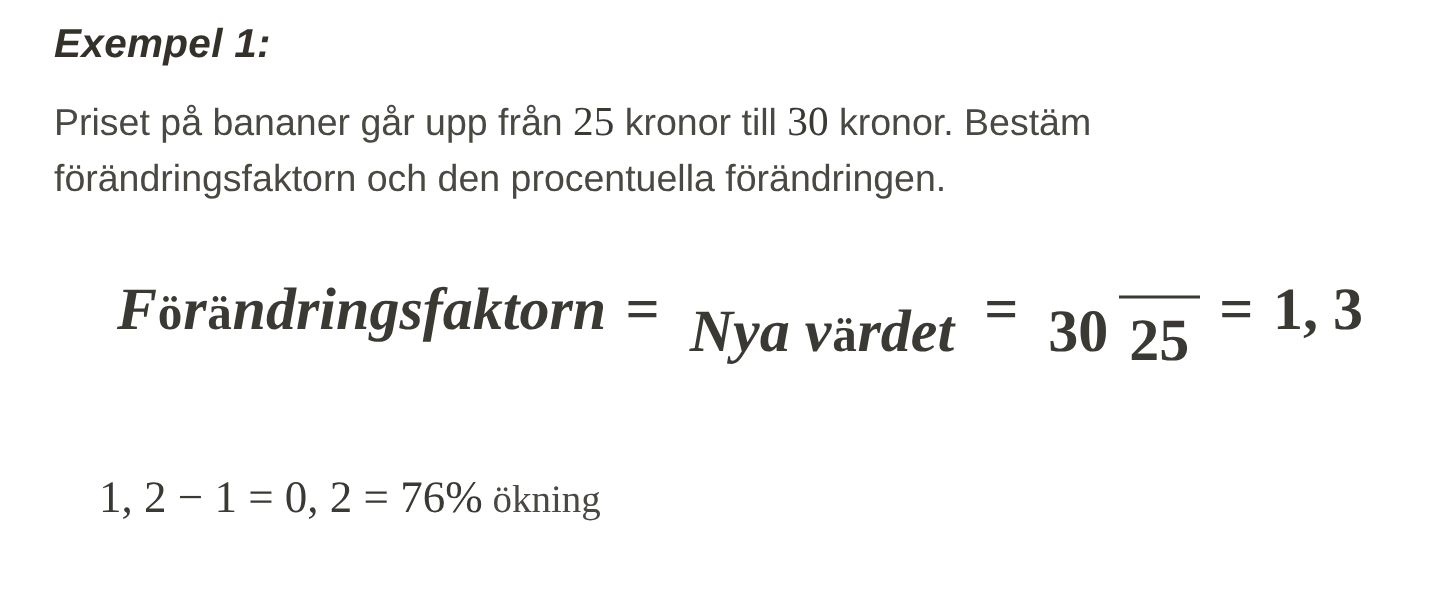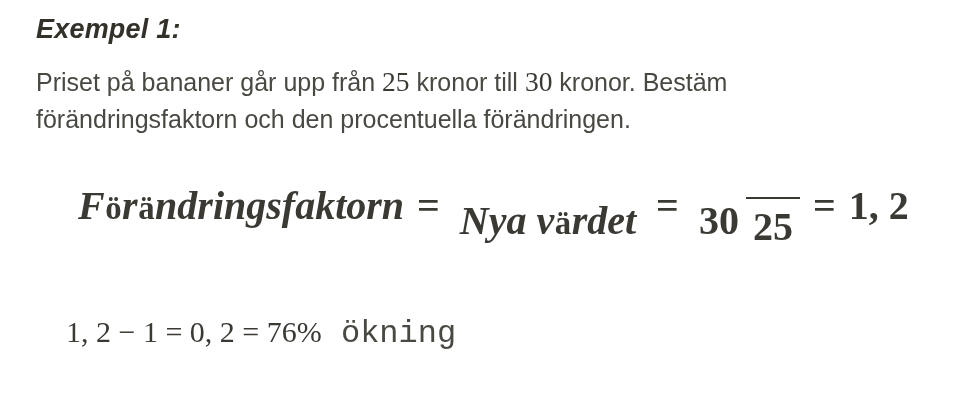--- a/index.html
+++ b/index.html
@@ -71,22 +71,22 @@
   
   .calc {
     margin-top: 24px;
     font-family: "Liberation Serif", serif;
     font-size: 30px;
     line-height: 38px;
     color: var(--math, #3b3933);
     white-space: pre-wrap;
   }
   .calc .sans-suffix {
-    font-family: Liberation Mono, monospace;
-    font-size: 32px;
+    font-family: Liberation Serif, serif;
+    font-size: 26px;
     color: var(--body, #4a4842);
     white-space: pre-wrap;
   }
 </style>
 </head>
 <body>
 
 <div class="page">
 
   <h2 class="heading">Exempel 1:</h2>
@@ -98,20 +98,20 @@
     <span class="math-up">=</span>
     <span class="frac">
       <span class="num math-italic">Nya v<span class="uml">ä</span>rdet</span>
     </span>
     <span class="math-up">=</span>
     <span class="frac">
       <span class="num math-up">30</span>
       <span class="den math-up">25</span>
     </span>
     <span class="math-up">=</span>
-    <span class="math-up">1, 2</span>
+    <span class="math-up">1, 3</span>
   </div>
 
   <div class="calc">
     <span>1, 2 − 1 = 0, 2 = 76%</span><span class="sans-suffix"> ökning</span>
   </div>
 
 </div>
 
 </body></html>

